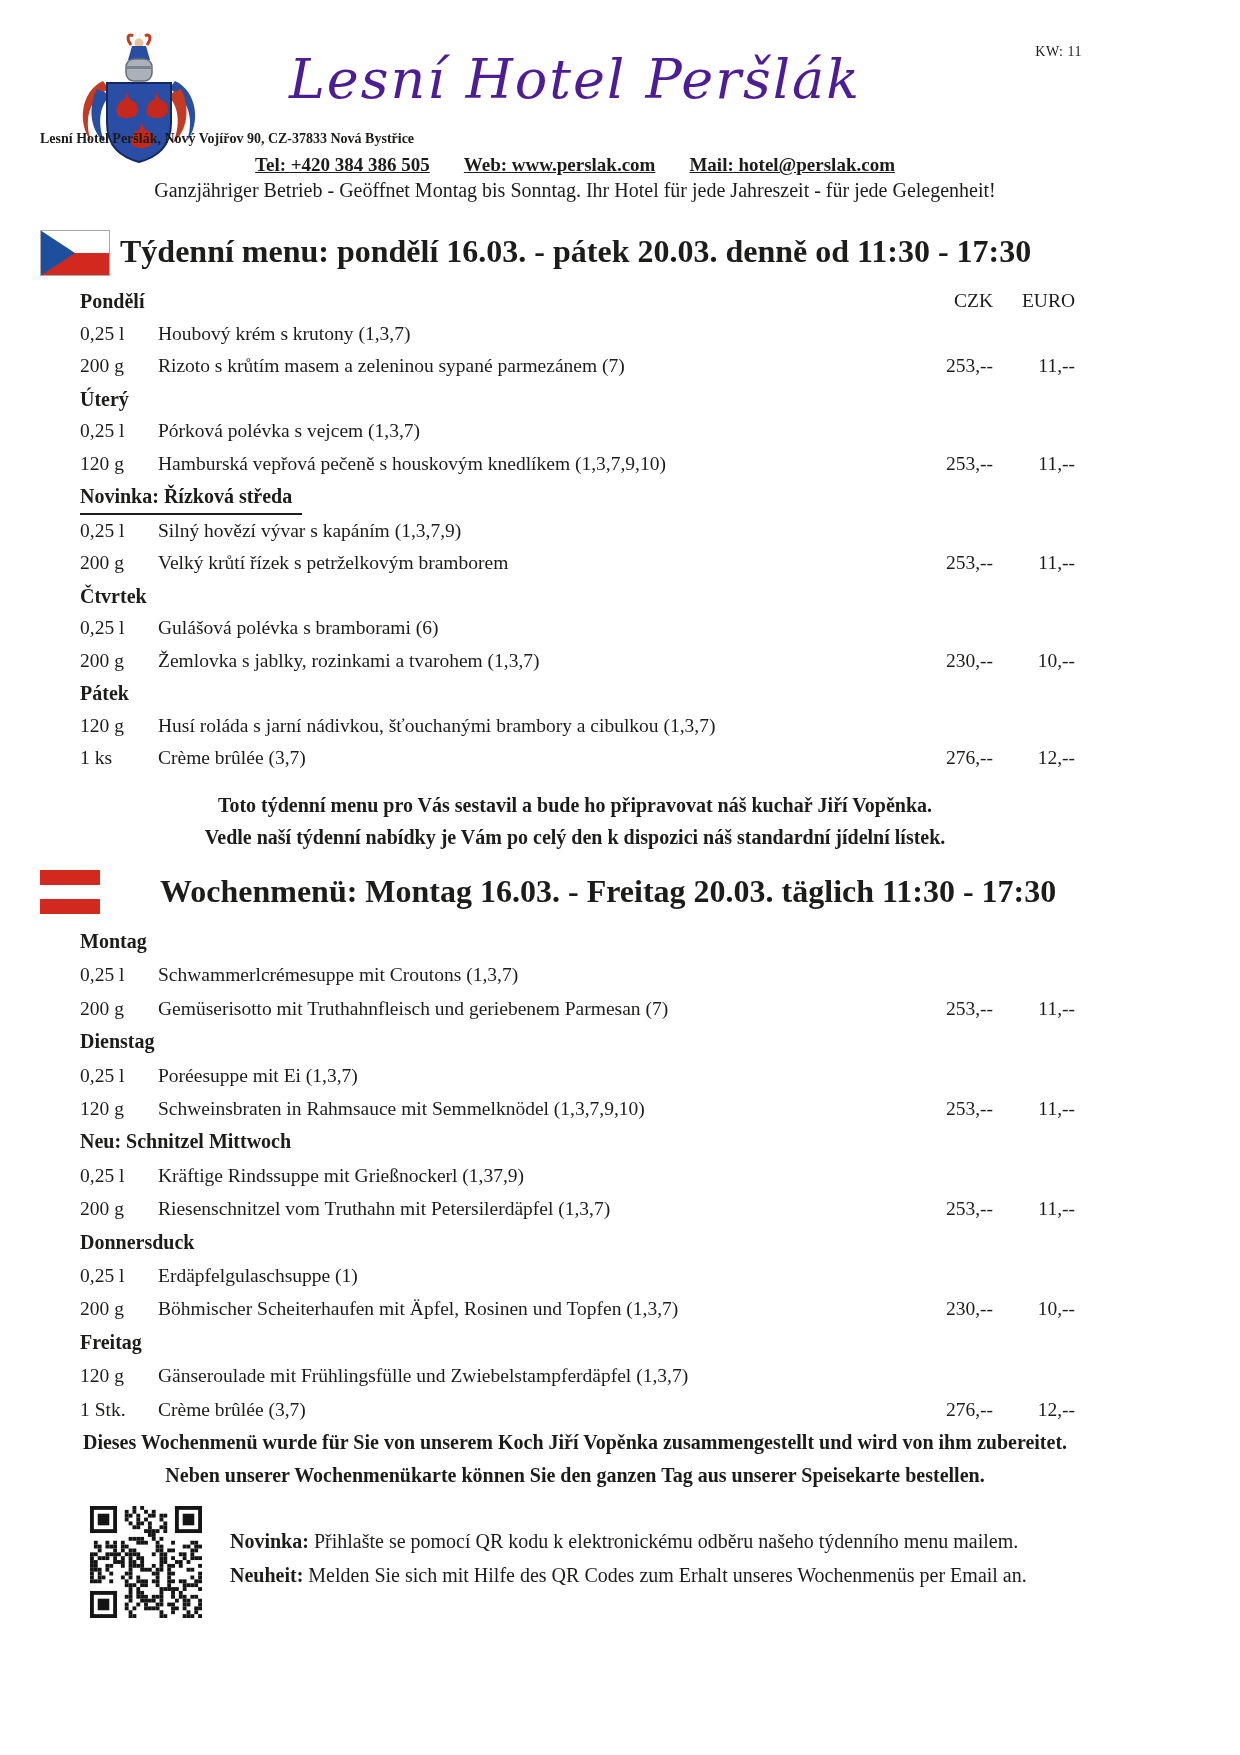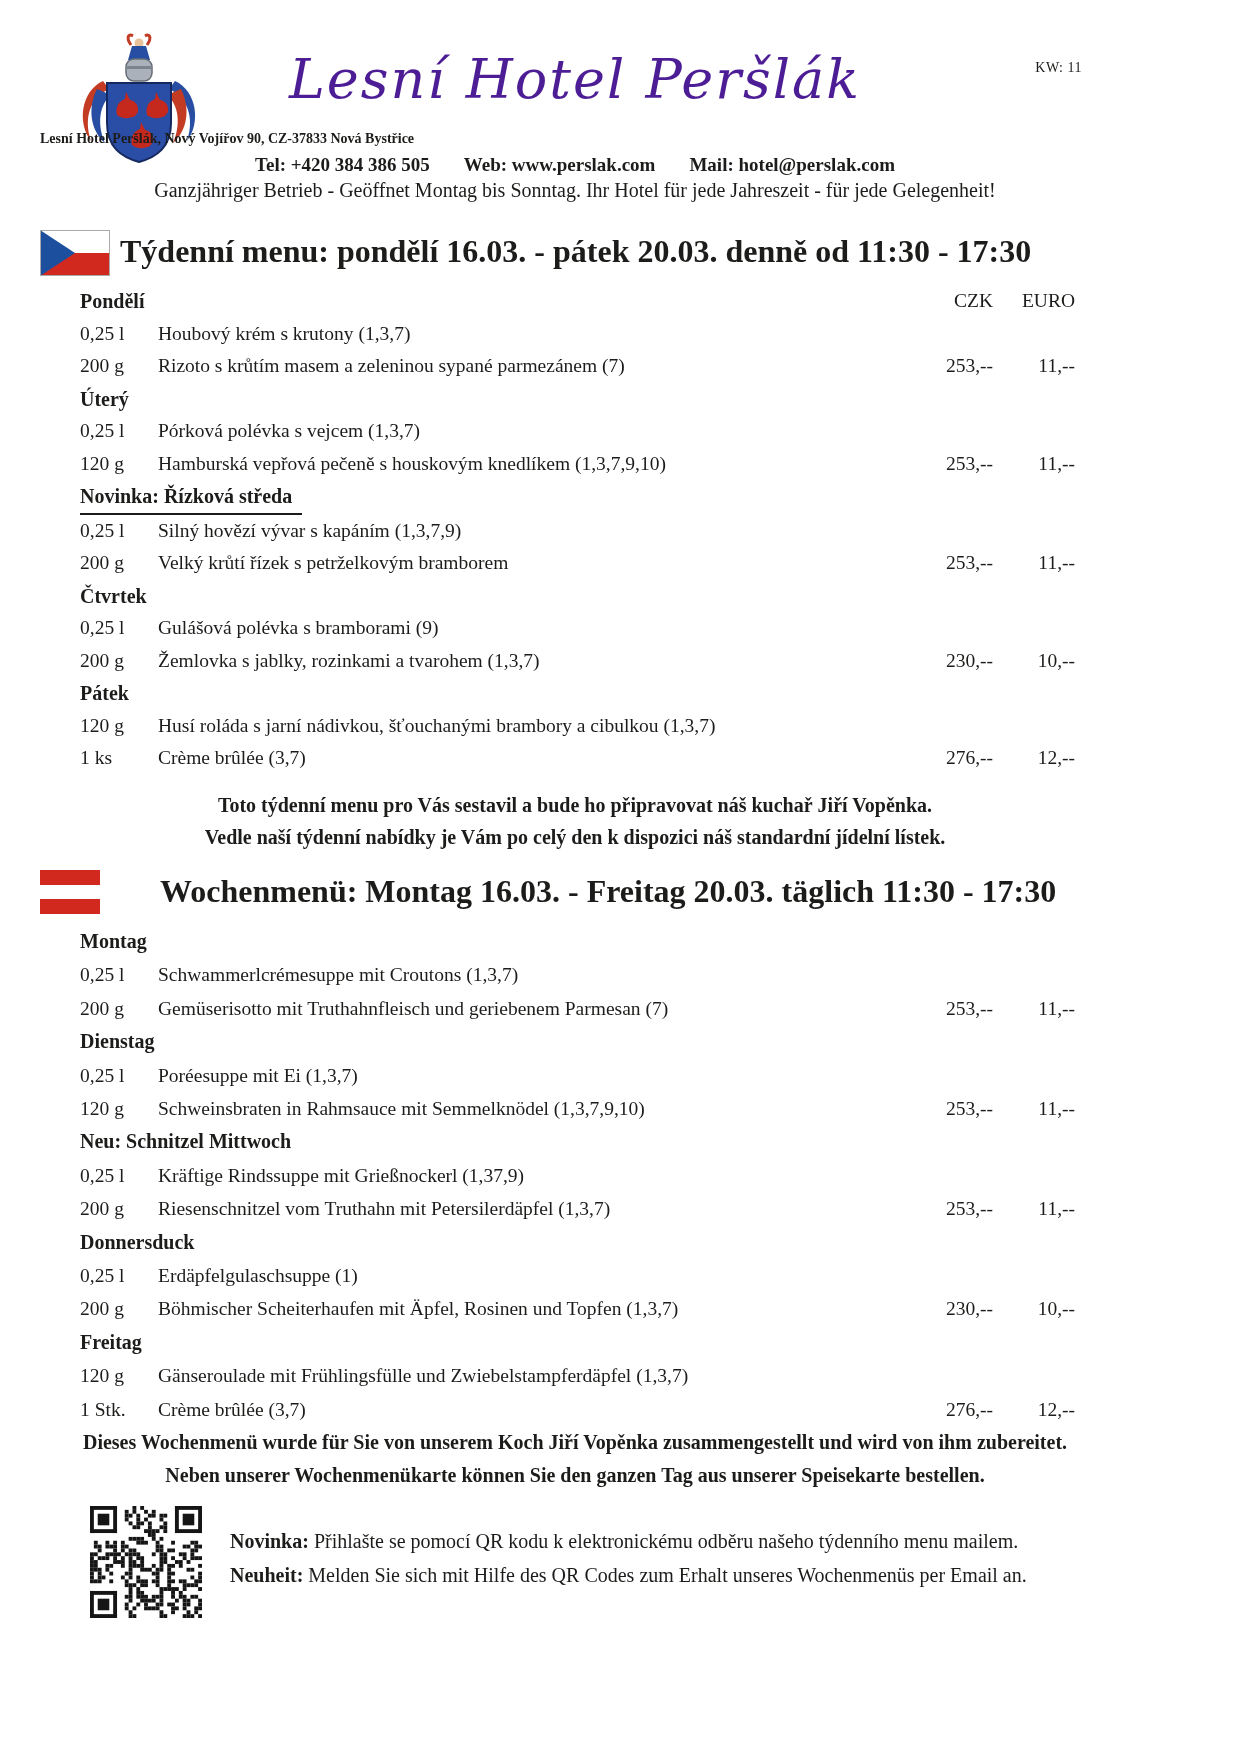--- a/index.html
+++ b/index.html
@@ -1,25 +1,25 @@
 <!DOCTYPE html>
 <html><head>
 <meta charset="utf-8">
 <style>
   html,body{margin:0;padding:0;background:#fff;}
   .sheet{position:relative;width:1240px;height:1755px;background:#ffffff;overflow:hidden;
          font-family:"Liberation Serif","DejaVu Serif",serif;color:#1c1c1a;}
   .content{position:relative;margin-left:40px;width:1070px;}
-  .kw{position:absolute;top:60px;right:158px;font-size:14px;letter-spacing:.5px;}
+  .kw{position:absolute;top:44px;right:158px;font-size:14px;letter-spacing:.5px;}
   .logo{position:absolute;left:68px;top:33px;width:142px;height:132px;}
   .hotel-title{margin:0;padding-top:50px;text-align:center;font-size:54px;line-height:1.12;
                font-style:italic;font-weight:normal;color:#4c1d95;
                font-family:"DejaVu Serif","Liberation Serif",serif;letter-spacing:2px;}
   .addr{margin-top:16px;text-align:left;font-size:14px;font-weight:bold;line-height:26px;}
-  .contact{display:flex;justify-content:center;gap:34px;font-size:19px;font-weight:bold;line-height:26px;}
+  .contact{display:flex;justify-content:center;gap:34px;font-size:19px;font-weight:bold;line-height:26px;text-decoration:underline;}
   .info{text-align:center;font-size:20px;line-height:25px;}
   .section-head{position:relative;margin-top:24px;height:48px;}
   .section-head .flag{position:absolute;left:0;top:3px;}
   .section-title{margin-left:80px;font-size:32px;font-weight:bold;line-height:48px;white-space:nowrap;}
   .section-head.de .section-title{margin-left:120px;}
   .section-head.de{margin-top:14px;}
   .menu{margin:10px 35px 0 40px;}
   .menu-row{display:grid;grid-template-columns:78px 1fr 88px 82px;font-size:19.5px;}
   .menu-cz .menu-row{line-height:32.5px;}
   .menu-de .menu-row{line-height:33.4px;}
@@ -134,21 +134,21 @@
           <span class="item-qty">200 g</span>
           <span class="item-name">Velký krůtí řízek s petrželkovým bramborem</span>
           <span class="price-czk">253,--</span>
           <span class="price-eur">11,--</span>
         </div>
         <div class="menu-row">
           <span class="day-label">Čtvrtek</span>
         </div>
         <div class="menu-row">
           <span class="item-qty">0,25 l</span>
-          <span class="item-name">Gulášová polévka s bramborami (9)</span>
+          <span class="item-name">Gulášová polévka s bramborami (6)</span>
           <span class="price-czk"></span>
           <span class="price-eur"></span>
         </div>
         <div class="menu-row">
           <span class="item-qty">200 g</span>
           <span class="item-name">Žemlovka s jablky, rozinkami a tvarohem (1,3,7)</span>
           <span class="price-czk">230,--</span>
           <span class="price-eur">10,--</span>
         </div>
         <div class="menu-row">

